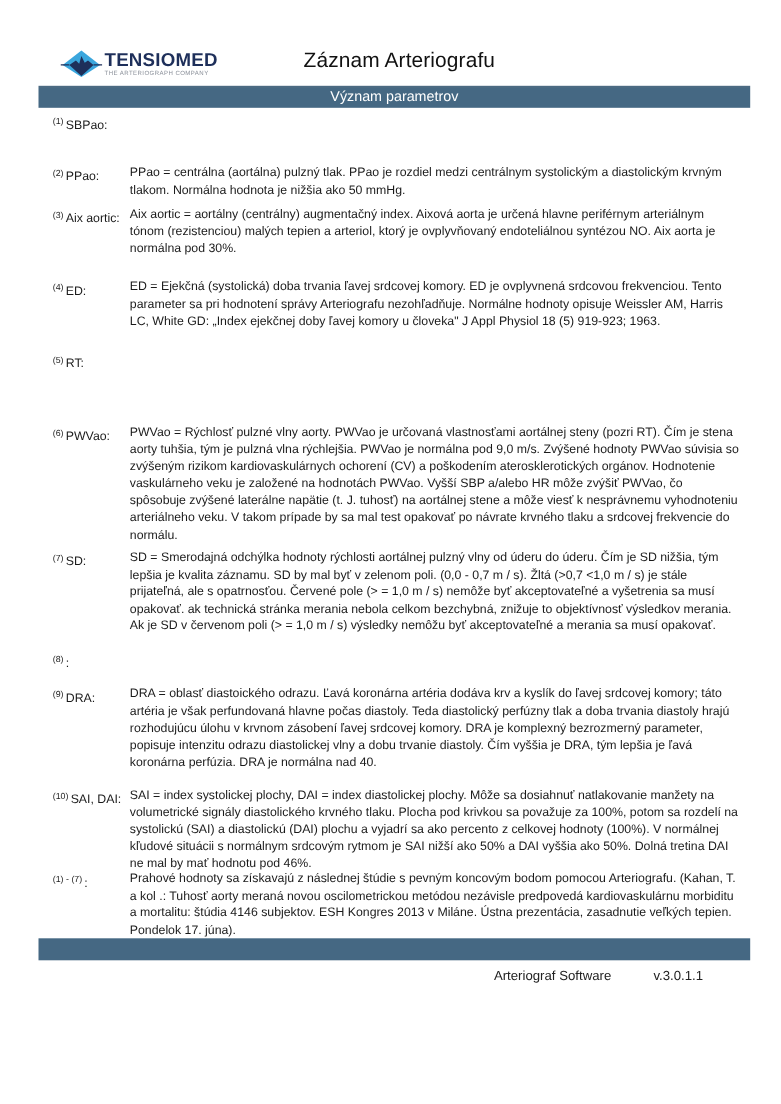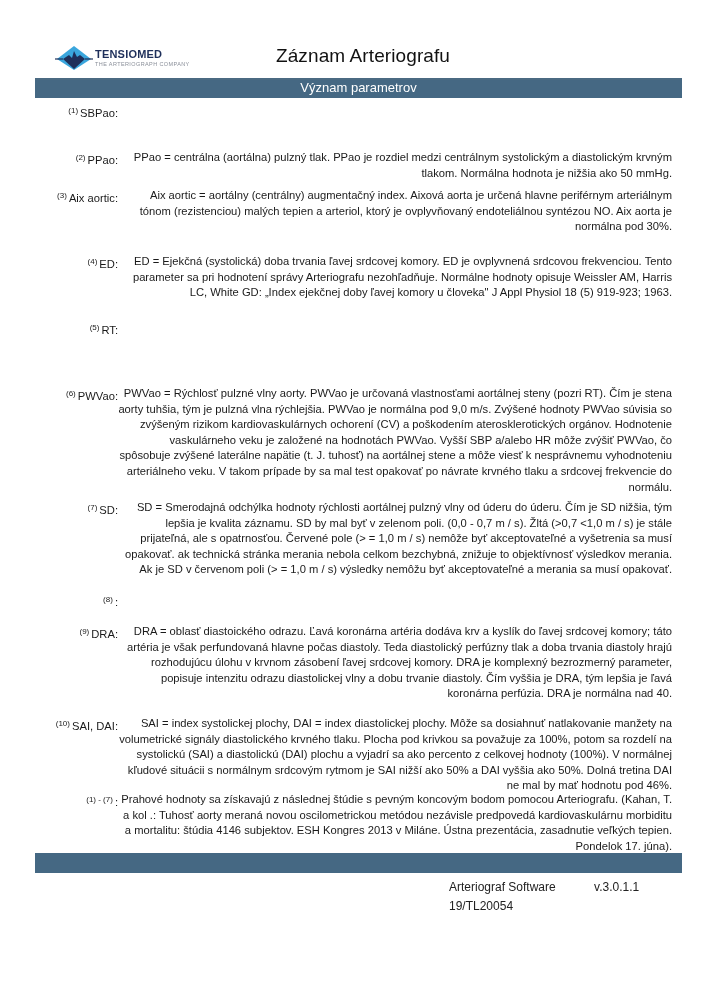--- a/index.html
+++ b/index.html
@@ -8,42 +8,42 @@
       font-family: "Liberation Sans", sans-serif; color: #1a1a1a;
     }
     .logo {
       position: absolute; left: 55px; top: 43px; width: 150px; height: 30px;
       display: flex; align-items: center;
     }
     .logo-mark { width: 38px; height: 26px; margin-right: 2px; }
     .logo-text { display: flex; flex-direction: column; line-height: 1; }
     .logo-name {
       font-family: "Liberation Sans", sans-serif; font-weight: bold;
-      font-size: 11px; color: #1e2f5a; letter-spacing: 0.2px;
+      font-size: 17px; color: #1e2f5a; letter-spacing: 0.2px;
     }
     .logo-sub {
       font-size: 5.5px; color: #8a8f99; letter-spacing: 0.4px; margin-top: 2px;
     }
     .doc-title {
       position: absolute; left: 276px; top: 45px;
       font-size: 19px; color: #111; letter-spacing: 0.1px; text-align: right;
     }
     .rule-top {
       position: absolute; left: 35px; top: 78px; width: 647px; height: 2px;
       background: #4b6a82;
     }
     .section-bar {
       position: absolute; left: 35px; top: 80px; width: 647px; height: 18px;
       background: #456883; color: #ffffff; font-size: 13px;
       display: flex; justify-content: center;
     }
     .entries { position: absolute; left: 0; top: 0; }
     .entry {
       position: absolute; left: 48px; width: 636px;
-      display: flex; font-size: 11.2px; line-height: 15.6px; text-align: right;
+      display: flex; font-size: 11.2px; line-height: 15.6px;
     }
     .entry .label { width: 70px; flex: 0 0 70px; white-space: nowrap; }
     .entry .label sup { font-size: 8px; vertical-align: 4px; margin-right: 2px; }
     .entry .text { flex: 1; padding-right: 12px; }
     .footer-bar {
       position: absolute; left: 35px; top: 853px; width: 647px; height: 20px;
       background: #456883;
     }
     .footer-info {
       position: absolute; left: 449px; top: 878px; font-size: 12px; line-height: 19px; color: #222;
@@ -115,14 +115,13 @@
     <div class="text">Prahové hodnoty sa získavajú z následnej štúdie s pevným koncovým bodom pomocou Arteriografu. (Kahan, T. a kol .: Tuhosť aorty meraná novou oscilometrickou metódou nezávisle predpovedá kardiovaskulárnu morbiditu a mortalitu: štúdia 4146 subjektov. ESH Kongres 2013 v Miláne. Ústna prezentácia, zasadnutie veľkých tepien. Pondelok 17. júna).</div>
   </div>
 </div>
 
 <div class="footer-bar"></div>
 <div class="footer-info">
   <div>
     <span>Arteriograf Software</span>
     <span class="version">v.3.0.1.1</span>
   </div>
-  <div>19/TL20054</div>
 </div>
 
 </body></html>

